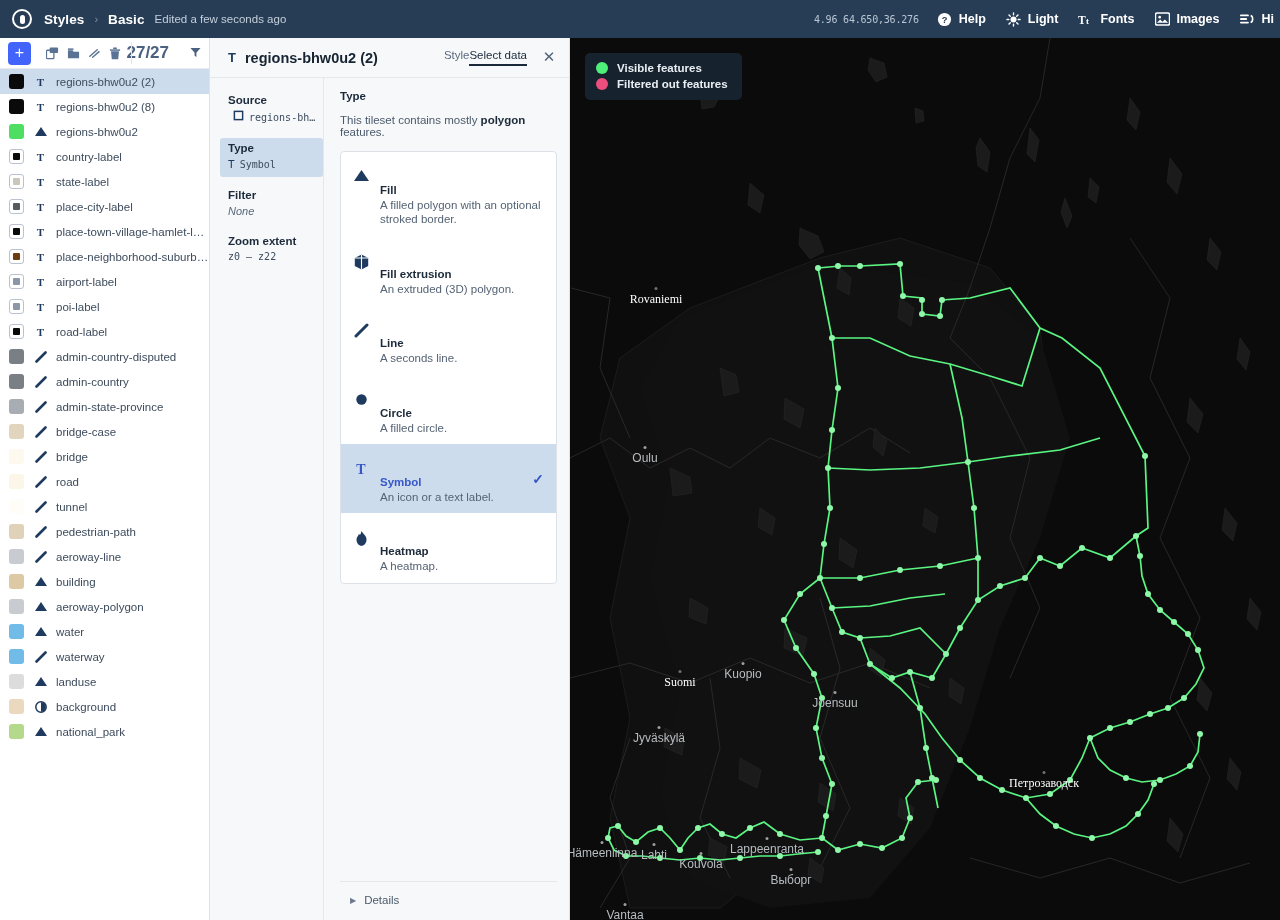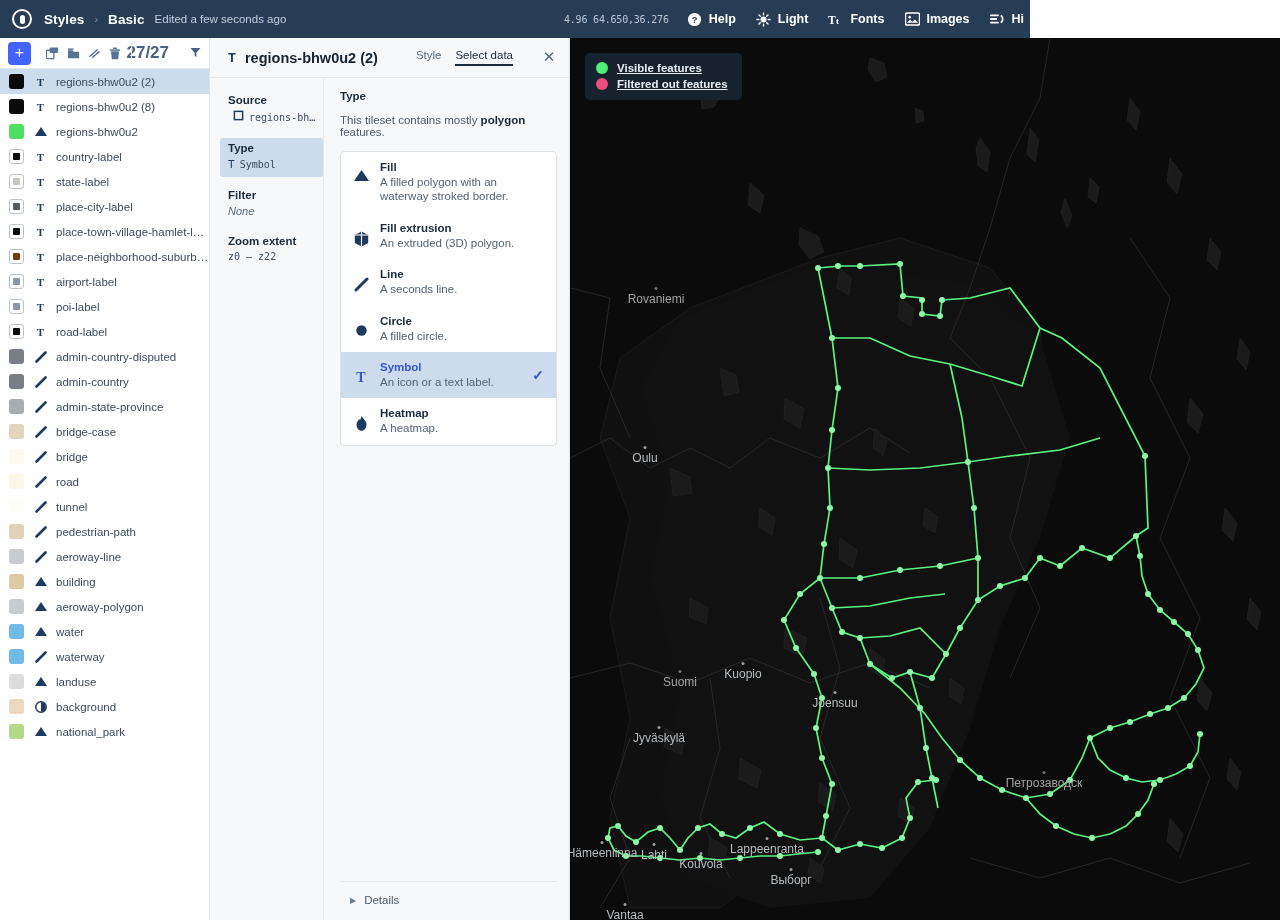--- a/index.html
+++ b/index.html
@@ -7,21 +7,21 @@
   html, body {
     width: 1280px; height: 920px;
     overflow: hidden;
     font-family: "Liberation Sans", sans-serif;
     background: #fff;
   }
 
   
   .topbar {
     position: absolute; top: 0; left: 0;
-    width: 1030px; height: 38px;
+    width: 1280px; height: 38px;
     background: #273d56;
     display: flex; align-items: center;
     color: #fff;
     font-size: 13px;
     z-index: 40;
   }
   .tb-left { display: flex; align-items: center; padding-left: 12px; gap: 0px; }
   .tb-logo {
     width: 20px; height: 20px; border-radius: 50%;
     border: 2px solid #fff;
@@ -116,21 +116,21 @@
     display: flex; flex-direction: column;
   }
   .panel-head {
     height: 40px; display: flex; align-items: center;
     padding: 0 12px 0 18px;
     border-bottom: 1px solid #e3e8ed;
     background: #f6f8fa;
   }
   .panel-head-ico { color: #1f3a5f; font-weight: bold; font-size: 13px; margin-right: 9px; }
   .panel-title { font-size: 14.5px; font-weight: bold; color: #172432; }
-  .panel-tabs { margin-left: auto; display: flex; align-items: flex-start; gap: 14px; }
+  .panel-tabs { margin-left: auto; display: flex; align-items: flex-start; }
   .panel-tab {
     font-size: 11.5px; color: #5c6b7e; cursor: pointer;
     padding-bottom: 3px; border-bottom: 2px solid transparent;
   }
   .panel-tab.sel { color: #1b2a3b; border-bottom-color: #1b2a3b; }
   .panel-close {
     margin-left: 14px; color: #53637a; font-size: 15px; cursor: pointer;
     width: 16px; text-align: center; line-height: 1;
   }
 
@@ -165,21 +165,21 @@
     display: flex; align-items: flex-start; gap: 11px;
     padding: 9px 12px 9px 12px; cursor: pointer;
     position: relative;
   }
   .type-opt.sel { background: #cddcec; }
   .opt-ico {
     width: 16px; flex: 0 0 16px; display: flex; align-items: center; justify-content: center;
     color: #1f3a5f; padding-top: 9px;
   }
   .type-opt.sel .opt-ico { color: #3656c9; }
-  .opt-txt { flex: 1; }
+  .opt-txt { flex: 1; margin-top: 23px; }
   .opt-name { font-size: 11.5px; font-weight: bold; color: #1c2a3a; margin-bottom: 2px; }
   .type-opt.sel .opt-name { color: #3656c9; }
   .opt-desc { font-size: 11.5px; color: #556374; line-height: 1.25; }
   .opt-check { color: #3656c9; font-size: 14px; align-self: center; font-weight: bold; }
 
   .details-row {
     margin-top: auto; padding: 12px 0 14px 10px;
     border-top: 1px solid #e3e8ed;
     display: flex; align-items: center; gap: 8px;
     font-size: 11.5px; color: #4c5a6b; cursor: pointer;
@@ -196,33 +196,33 @@
   .map svg { position: absolute; top: 0; left: 0; }
   .map-legend {
     position: absolute; top: 15px; left: 15px;
     background: #16222e; border-radius: 5px;
     padding: 9px 14px 10px 11px;
     z-index: 5;
   }
   .lg-row { display: flex; align-items: center; gap: 9px; margin-bottom: 4px; }
   .lg-row:last-child { margin-bottom: 0; }
   .lg-dot { width: 12px; height: 12px; border-radius: 50%; flex: 0 0 12px; }
-  .lg-txt { font-size: 11.5px; font-weight: bold; color: #e9eef3; white-space: nowrap; text-decoration: underline; }
+  .lg-txt { font-size: 11.5px; font-weight: bold; color: #e9eef3; white-space: nowrap; }
 
   .city { position: absolute; z-index: 3; pointer-events: none; }
   .city-dot {
     width: 3px; height: 3px; border-radius: 50%; background: #9aa0a4;
     position: absolute; left: 50%; top: 0; transform: translateX(-50%);
   }
   .city-name {
     position: absolute; top: 5px; left: 50%; transform: translateX(-50%);
     font-size: 12px; color: #b7bcc0; white-space: nowrap;
     font-family: "Liberation Sans", sans-serif;
   }
-  .city.dim .city-name { color: #a3a3a3; }
+  .city.dim .city-name { color: #ffffff; font-family: Liberation Serif, serif; }
   .city.dim .city-dot { background: #6d7276; }
 </style>
 </head>
 <body>
 
 <div class="topbar">
   <div class="tb-left">
     <div class="tb-logo"></div>
     <span class="tb-crumb">Styles</span>
     <span class="tb-sep">›</span>
@@ -628,21 +628,21 @@
       </div>
       <div class="type-list" id="type-list">
           <div class="type-opt">
             <div class="opt-ico">
               <svg width="15" height="11" viewBox="0 0 15 11">
                 <path d="M7.5 0 L15 11 L0 11 Z" fill="currentColor"></path>
               </svg>
             </div>
             <div class="opt-txt">
               <div class="opt-name">Fill</div>
-              <div class="opt-desc">A filled polygon with an waterway stroked border.</div>
+              <div class="opt-desc">A filled polygon with an optional stroked border.</div>
             </div>
           </div>
           <div class="type-opt">
             <div class="opt-ico">
               <svg width="15" height="16" viewBox="0 0 15 16">
                 <path d="M7.5 0.5 L14.2 4 V12 L7.5 15.5 L0.8 12 V4 Z" fill="currentColor"></path>
                 <path d="M7.5 0.5 L7.5 15.5 M0.8 4 L14.2 4" stroke="#fff" stroke-width="1.1" fill="none"></path>
               </svg>
             </div>
             <div class="opt-txt">

